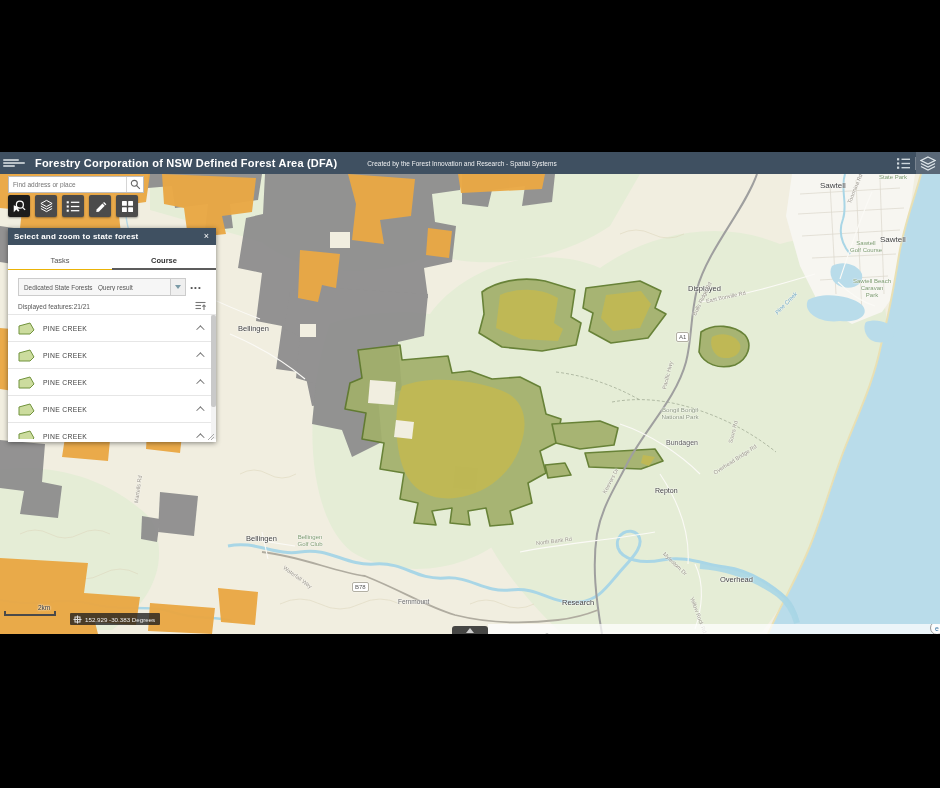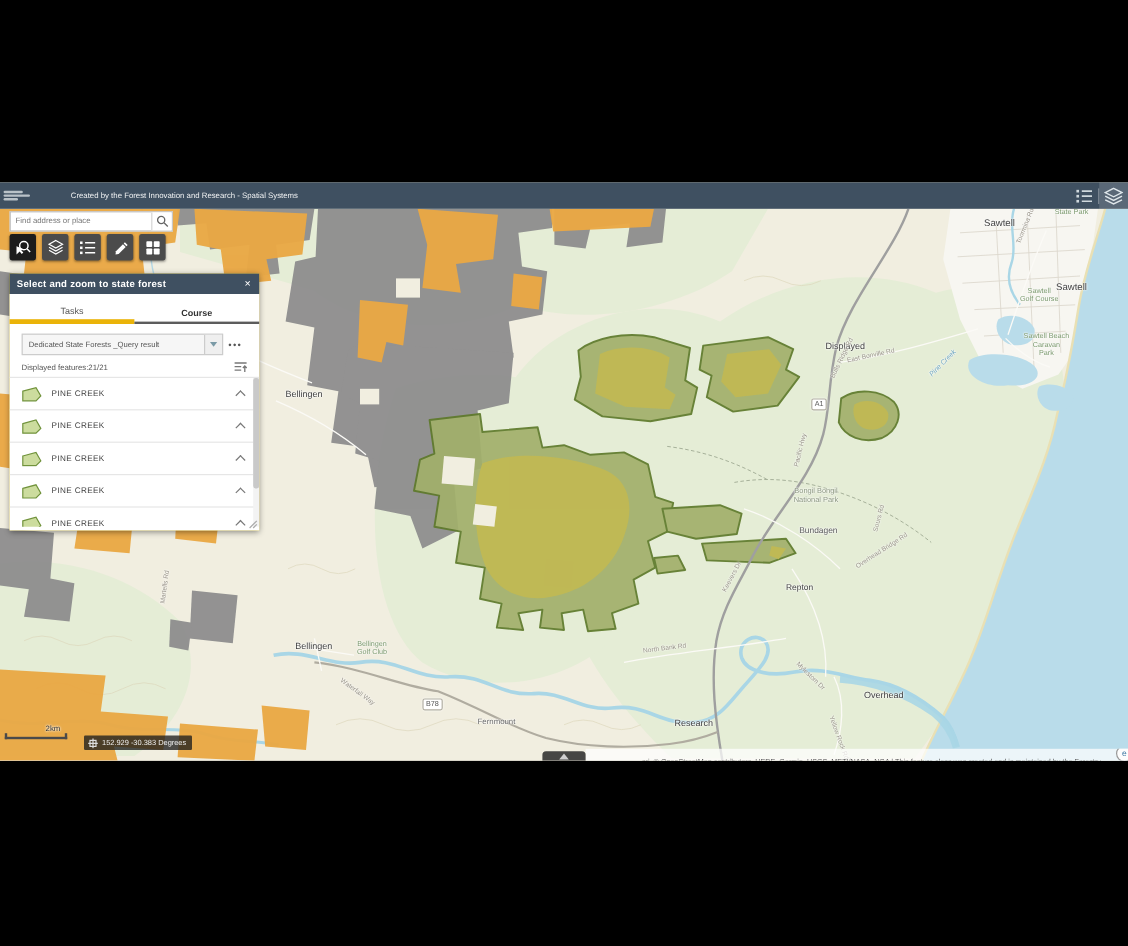--- a/index.html
+++ b/index.html
@@ -45,30 +45,30 @@
 
   
   .toolbar { position:absolute; left:8px; top:21px; display:flex; gap:5px; z-index:30; }
   .tool { width:22px; height:22px; background:#4b4b4b; border:none; border-radius:2px;
           display:flex; align-items:center; justify-content:center; cursor:pointer;
           box-shadow:0 1px 2px rgba(0,0,0,.35); }
   .tool.active { background:#1c1c1c; }
 
   
   .panel { position:absolute; left:8px; top:54px; width:208px; z-index:35;
-           box-shadow:0 1px 5px rgba(0,0,0,.45); background:#fde047; }
+           box-shadow:0 1px 5px rgba(0,0,0,.45); background:#f9a8d4; }
   .panel-head { height:17px; background:#3f5061; color:#fff; display:flex; align-items:center;
                 padding:0 6px; }
   .panel-head .pt { font-size:8px; font-weight:bold; letter-spacing:.2px; }
   .panel-close { margin-left:auto; background:none; border:none; color:#fff; font-size:9px;
                  cursor:pointer; line-height:1; padding:0 1px; }
   .panel-body { position:relative; background:#fff; padding-bottom:3px; }
   .tabs { display:flex; height:25px; }
   .tab { flex:1; background:none; border:none; font-size:7.5px; color:#555; cursor:pointer;
-         border-bottom:4px solid #eab308; padding-top:7px;
+         border-bottom:1px solid #eab308; padding-top:7px;
          font-family:"Liberation Sans", sans-serif; }
   .tab.active { color:#333; font-weight:bold; border-bottom:2px solid #5c5c5c; }
   .dd-row { display:flex; align-items:center; margin:8px 10px 0 10px; }
   .dd-box { flex:1; height:18px; background:#f6f6f6; border:1px solid #ccc; display:flex; align-items:center; }
   .dd-box .ddv { flex:1; font-size:6.4px; color:#555; padding:0 5px; white-space:nowrap; overflow:hidden; }
   .dd-arrow { width:15px; height:100%; border-left:1px solid #ccc; display:flex; align-items:center;
               justify-content:center; background:#efefef; cursor:pointer; }
   .dd-arrow b { width:0; height:0; border-left:3px solid transparent; border-right:3px solid transparent;
                 border-top:4px solid #7a9aa6; }
   .dd-dots { width:20px; background:none; border:none; font-size:8px; color:#555; letter-spacing:1px;
@@ -114,20 +114,21 @@
 
 <div class="stage">
   <div class="app">
 
     <header class="topbar">
       <div class="logo">
           <i></i>
           <i></i>
           <i></i>
         </div>
+      <h1>Forestry Corporation of NSW Defined Forest Area (DFA)</h1>
       <span class="subtitle">Created by the Forest Innovation and Research - Spatial Systems</span>
       <div class="topbar-icons">
         <button class="tb-ic">
           <svg width="15" height="13" viewBox="0 0 15 13">
               <g stroke="#cfd8dd" stroke-width="1.4">
                 <rect x="1" y="1.2" width="2.2" height="2.2" fill="#cfd8dd" stroke="none"></rect>
                 <line x1="5.5" y1="2.3" x2="14" y2="2.3"></line>
                 <rect x="1" y="5.4" width="2.2" height="2.2" fill="#cfd8dd" stroke="none"></rect>
                 <line x1="5.5" y1="6.5" x2="14" y2="6.5"></line>
                 <rect x="1" y="9.6" width="2.2" height="2.2" fill="#cfd8dd" stroke="none"></rect>

